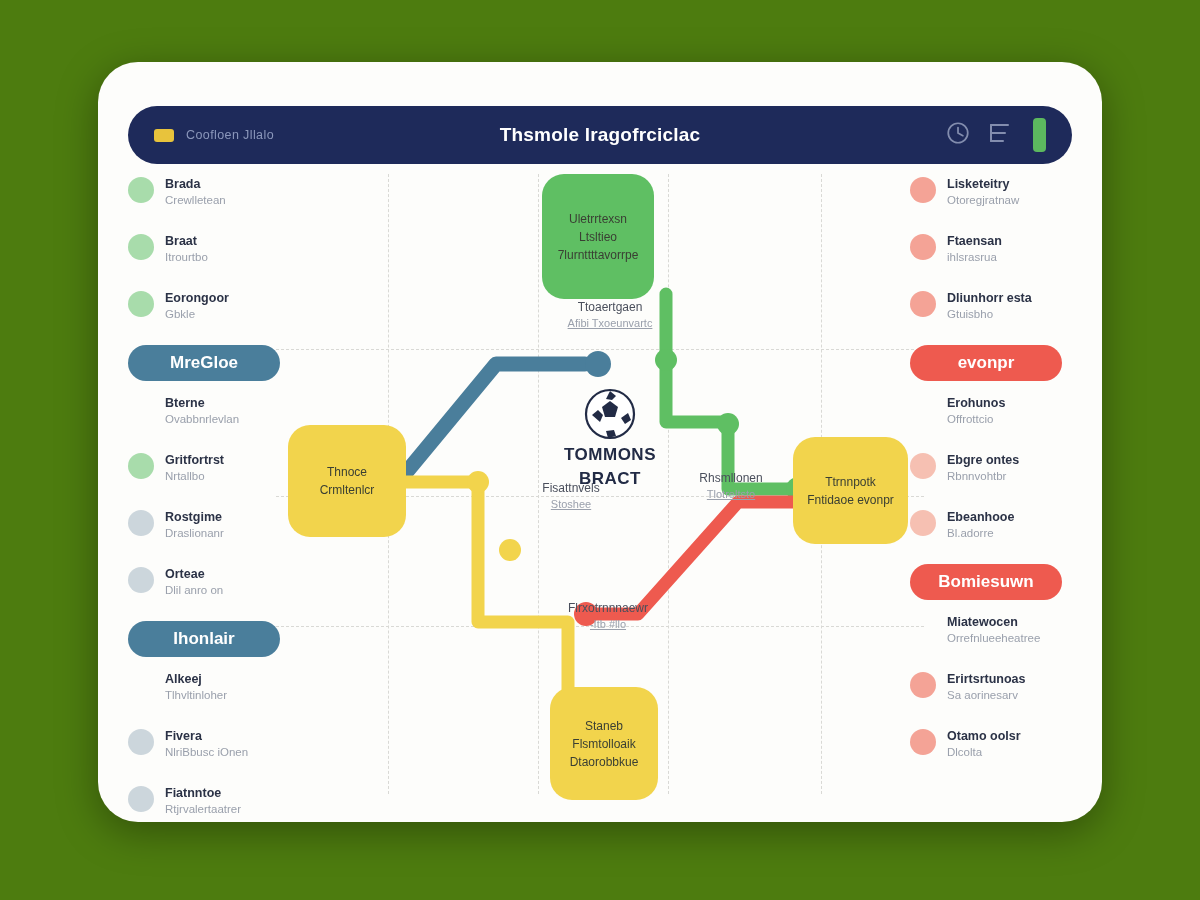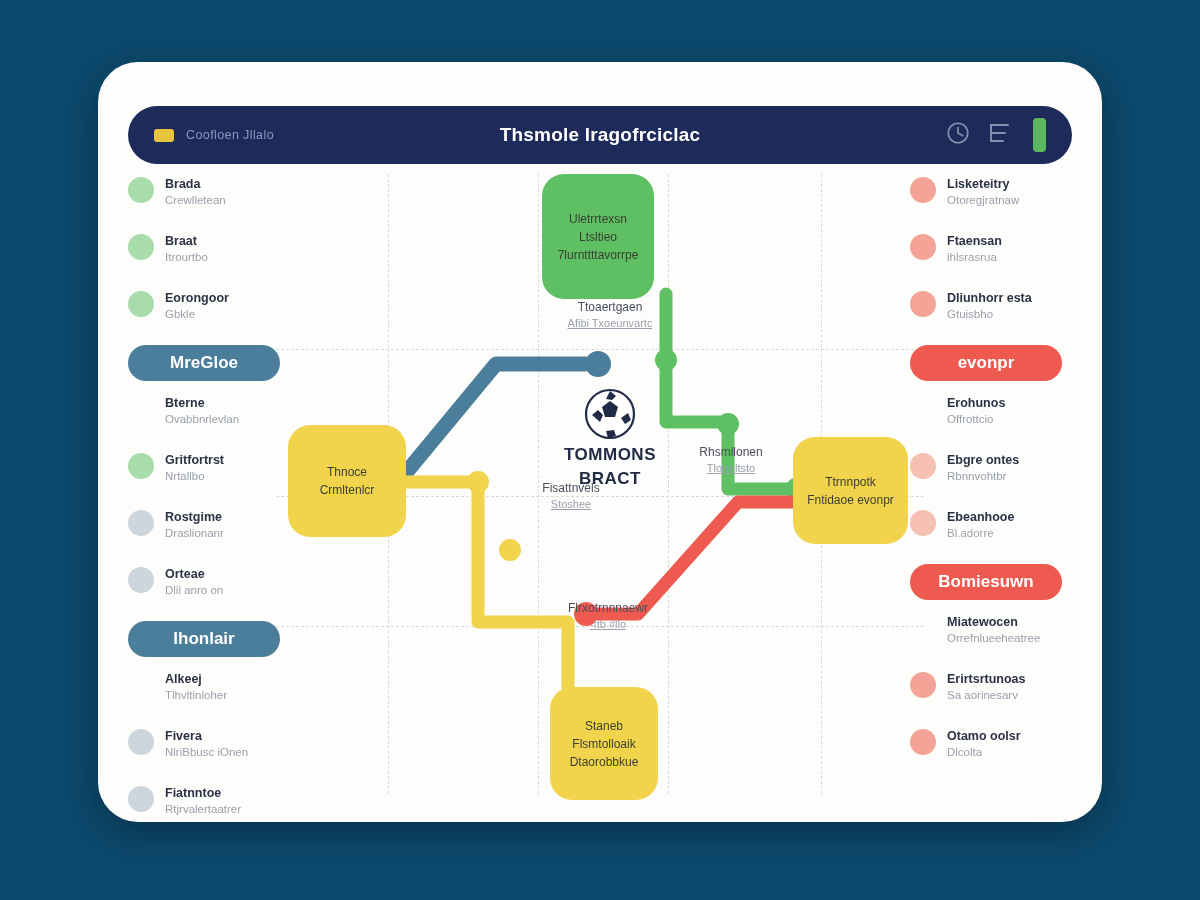--- a/index.html
+++ b/index.html
@@ -9,21 +9,21 @@
     height: 900px;
     background: #1b2451;
     font-family: "Liberation Sans", sans-serif;
     overflow: hidden;
   }
 
   .app-root {
     position: relative;
     width: 1200px;
     height: 900px;
-    background: #0c4a6e;
+    background: #4d7c0f;
   }
 
   
   .panel {
     position: absolute;
     left: 98px;
     top: 62px;
     width: 1004px;
     height: 760px;
     background: #fdfdfb;
@@ -303,21 +303,21 @@
     <div class="glabel" style="left:452px; top:237px; width:120px;">
       <div class="l1">Ttoaertgaen</div>
       <div class="l2">Afibi Txoeunvartc</div>
     </div>
 
     <div class="glabel" style="left:415px; top:418px; width:116px;">
       <div class="l1">Fisattnvels</div>
       <div class="l2">Stoshee</div>
     </div>
 
-    <div class="glabel" style="left:575px; top:382px; width:116px;">
+    <div class="glabel" style="left:575px; top:408px; width:116px;">
       <div class="l1">Rhsmllonen</div>
       <div class="l2">Tlotreltsto</div>
     </div>
 
     <div class="glabel" style="left:445px; top:538px; width:130px;">
       <div class="l1">Flrxotrnnnaewr</div>
       <div class="l2">-Itb #llo</div>
     </div>
 
     <div class="logo">

